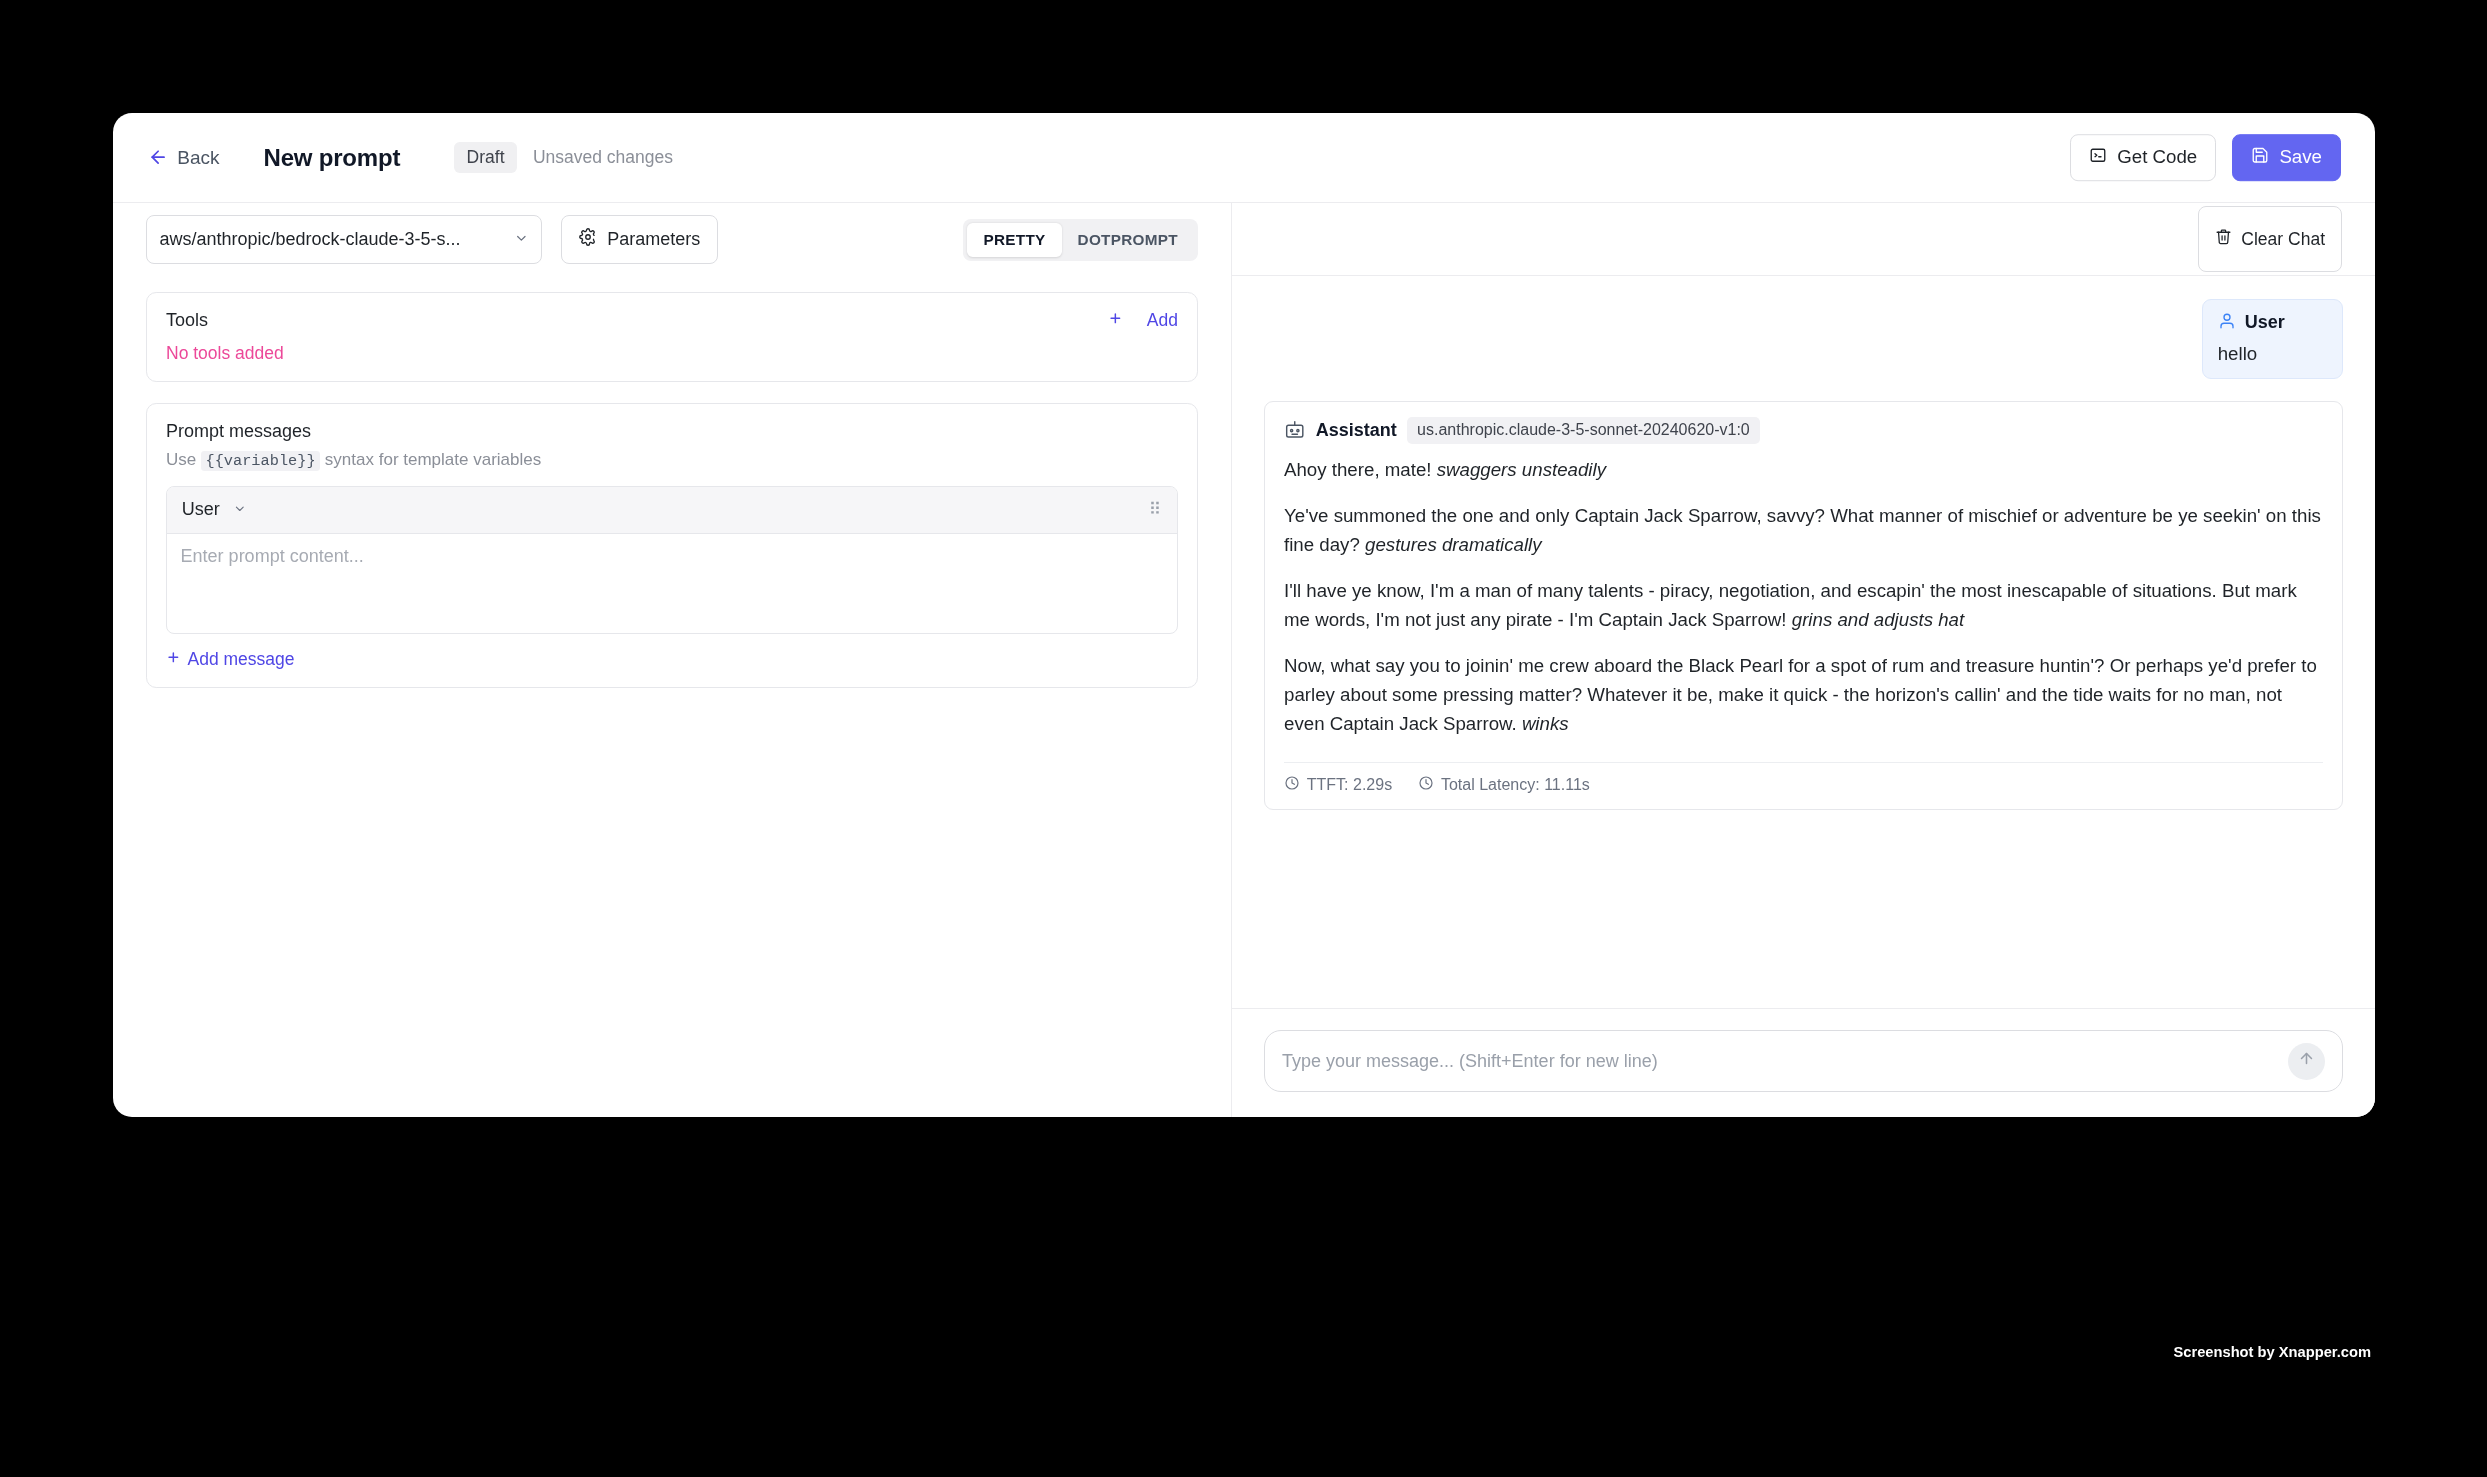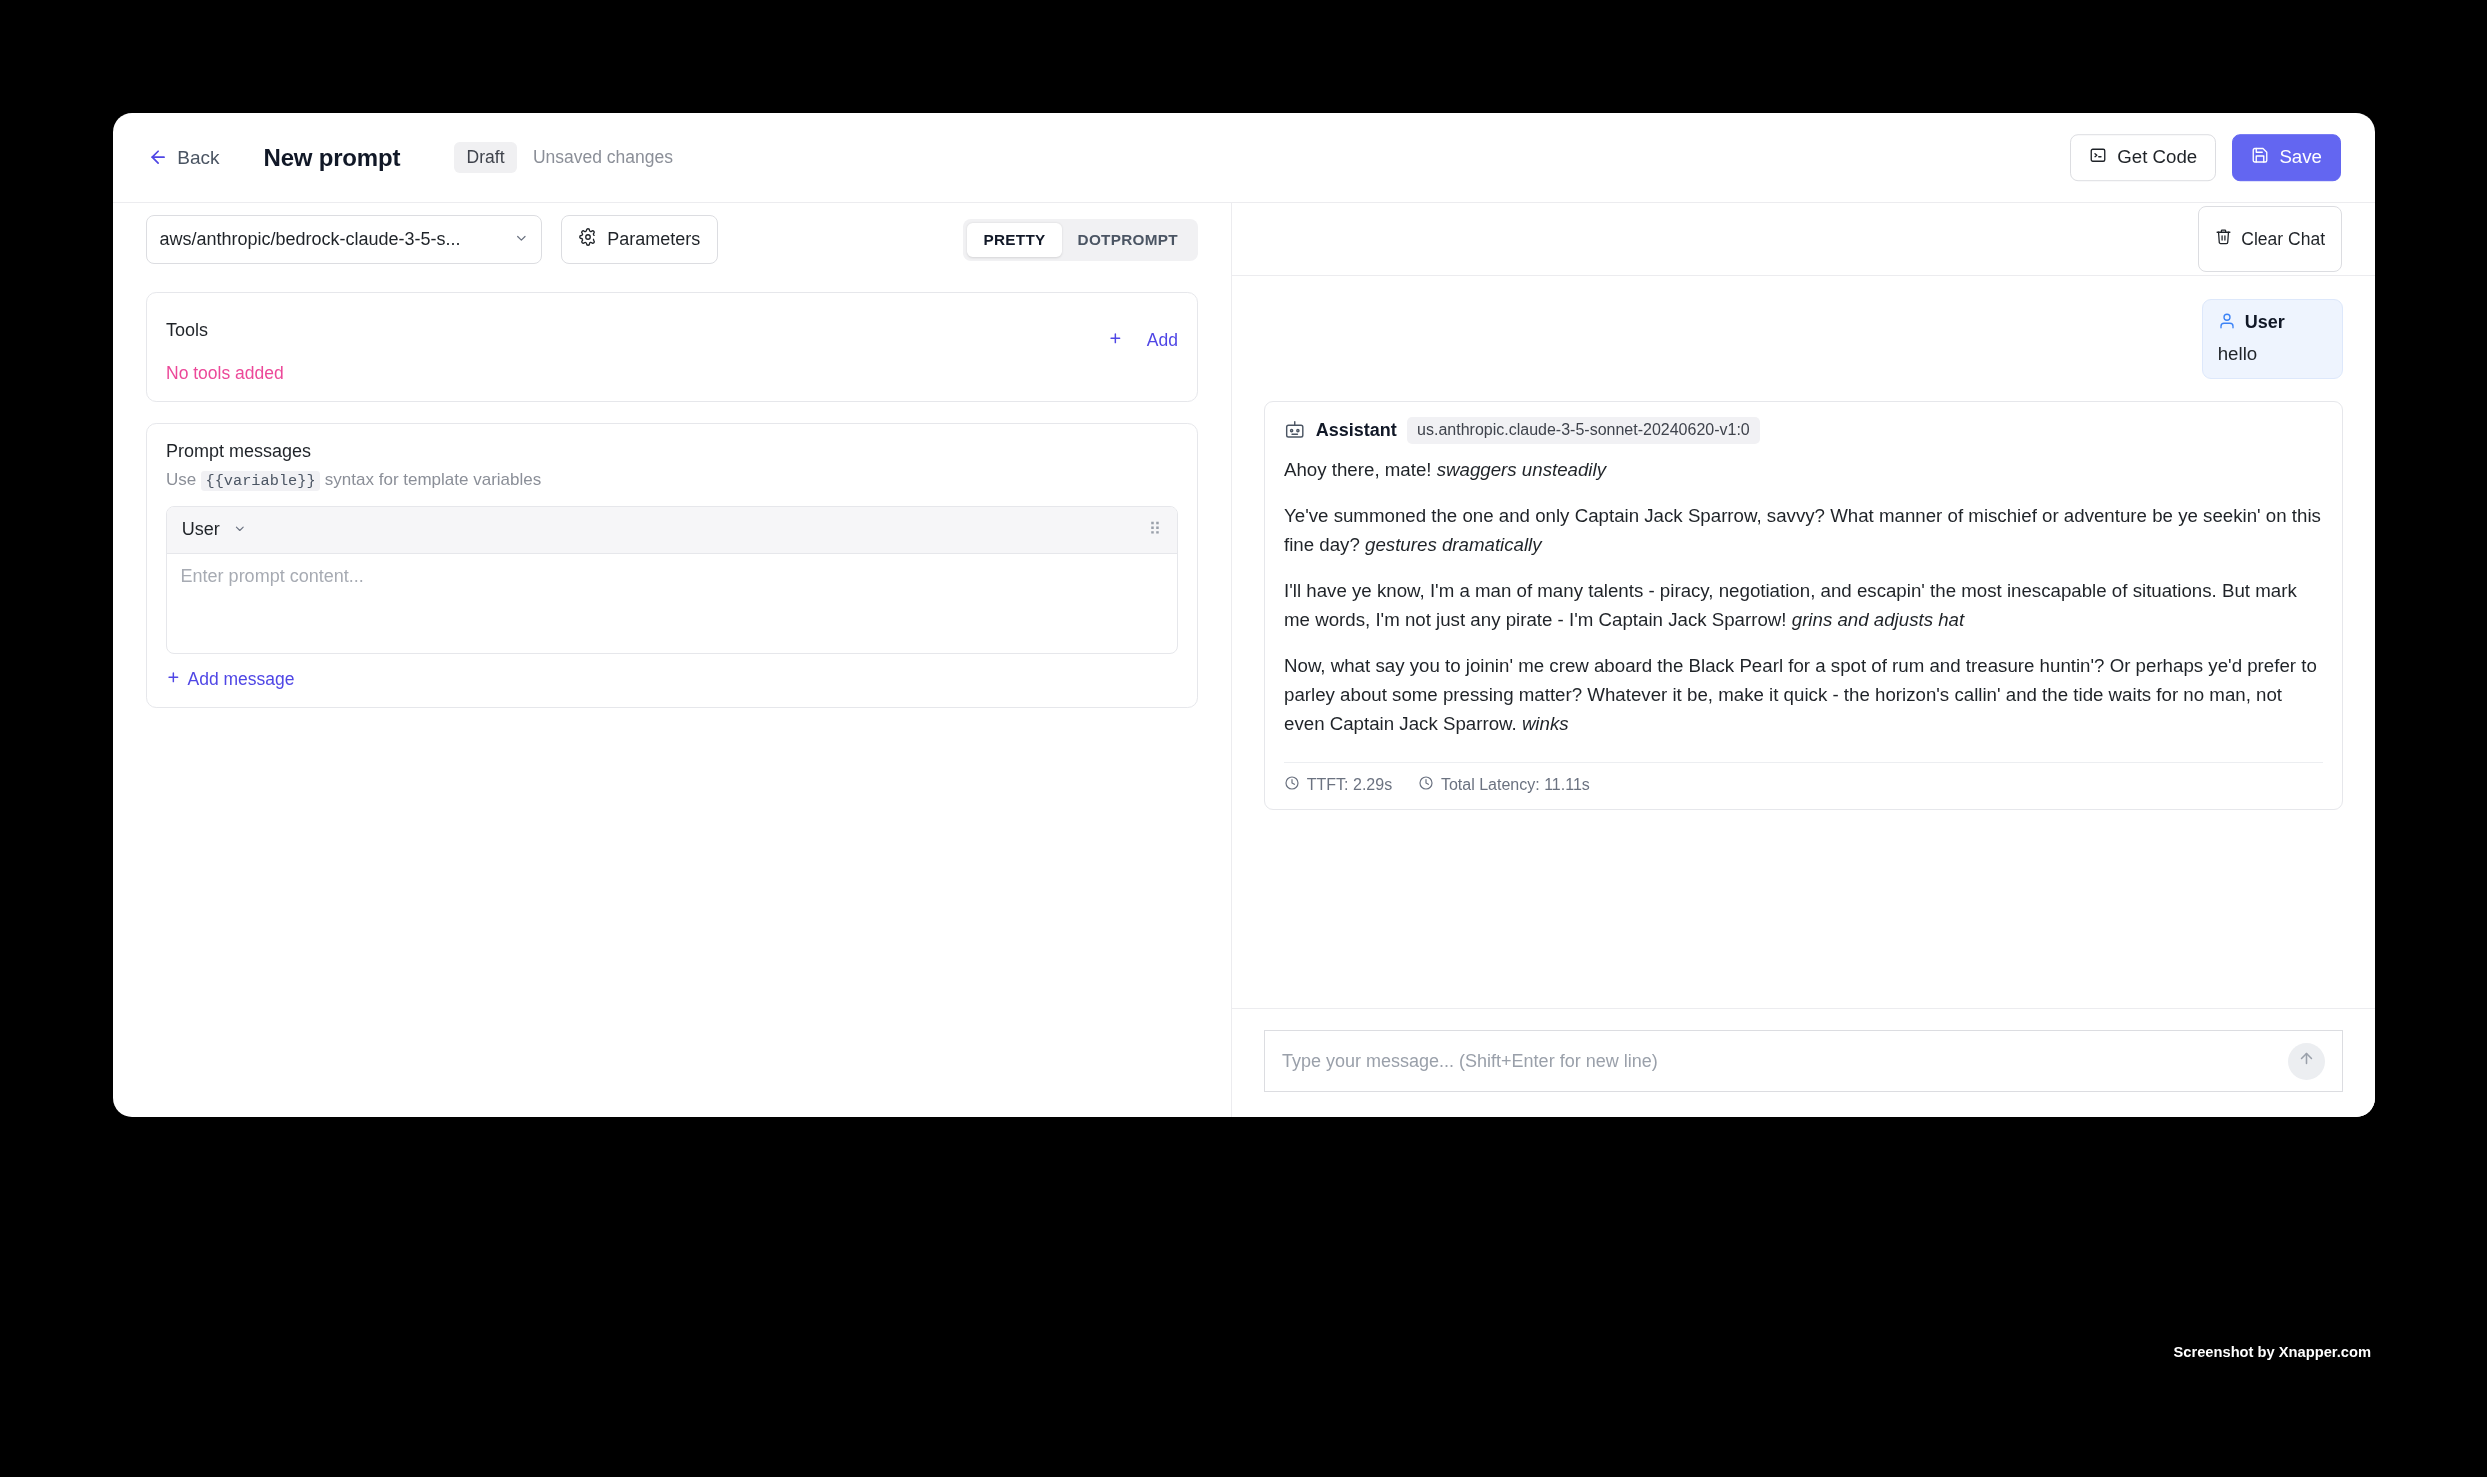--- a/index.html
+++ b/index.html
@@ -117,21 +117,21 @@
   .left-content { padding: 16px 33px; overflow: hidden; }
   .card {
     border: 1.1px solid #e6e7eb; border-radius: 10.2px;
     background: #ffffff; margin-bottom: 20.3px;
     padding: 17px 19px;
   }
   .card-row { display: flex; align-items: center; justify-content: space-between; }
   .card-title { font-size: 18px; color: #1f2328; }
   .add-link {
     display: flex; align-items: center; gap: 24px;
-    color: #4f46e5; font-size: 17.5px; cursor: pointer; margin-top: 20px;
+    color: #4f46e5; font-size: 17.5px; cursor: pointer;
   }
   .muted { color: #ec4899; font-size: 17.5px; margin-top: 12.4px; }
   .card-sub { color: #8b8f98; font-size: 17px; margin-top: 8px; }
 
   textarea.field {
     width: 100%; margin-top: 14.7px;
     border: 1.1px solid #e0e1e5; border-radius: 6.8px;
     padding: 12.4px 13.6px;
     font-size: 18px; font-family: "Liberation Sans", sans-serif;
     color: #1f2328; resize: none; outline: none;
@@ -196,21 +196,21 @@
   .assistant-body em { font-style: italic; }
   .metrics {
     border-top: 1.1px solid #eceef1; display: flex; gap: 26px; align-items:center;
     padding: 12.4px 0 13.6px 0; color:#6b7280; font-size: 16px;
   }
   .metric { display:flex; align-items:center; gap: 6.8px; }
 
   .composer-wrap { border-top: 1.1px solid #ececef; padding: 21.5px 32px 25px 32px; }
   .composer {
     position: relative;
-    border: 1.1px solid #dcdde1; border-radius: 0;
+    border: 1.1px solid #dcdde1; border-radius: 17px;
     height: 62px; display: flex; align-items: center; padding: 0 17px;
     background: #fff;
   }
   .composer input {
     flex: 1; border: none; outline: none; font-size: 18px;
     font-family: "Liberation Sans", sans-serif; color: #1f2328; background: transparent;
   }
   .composer input::placeholder { color: #9aa0aa; }
   .send-btn {
     width: 37px; height: 37px; border-radius: 50%;

